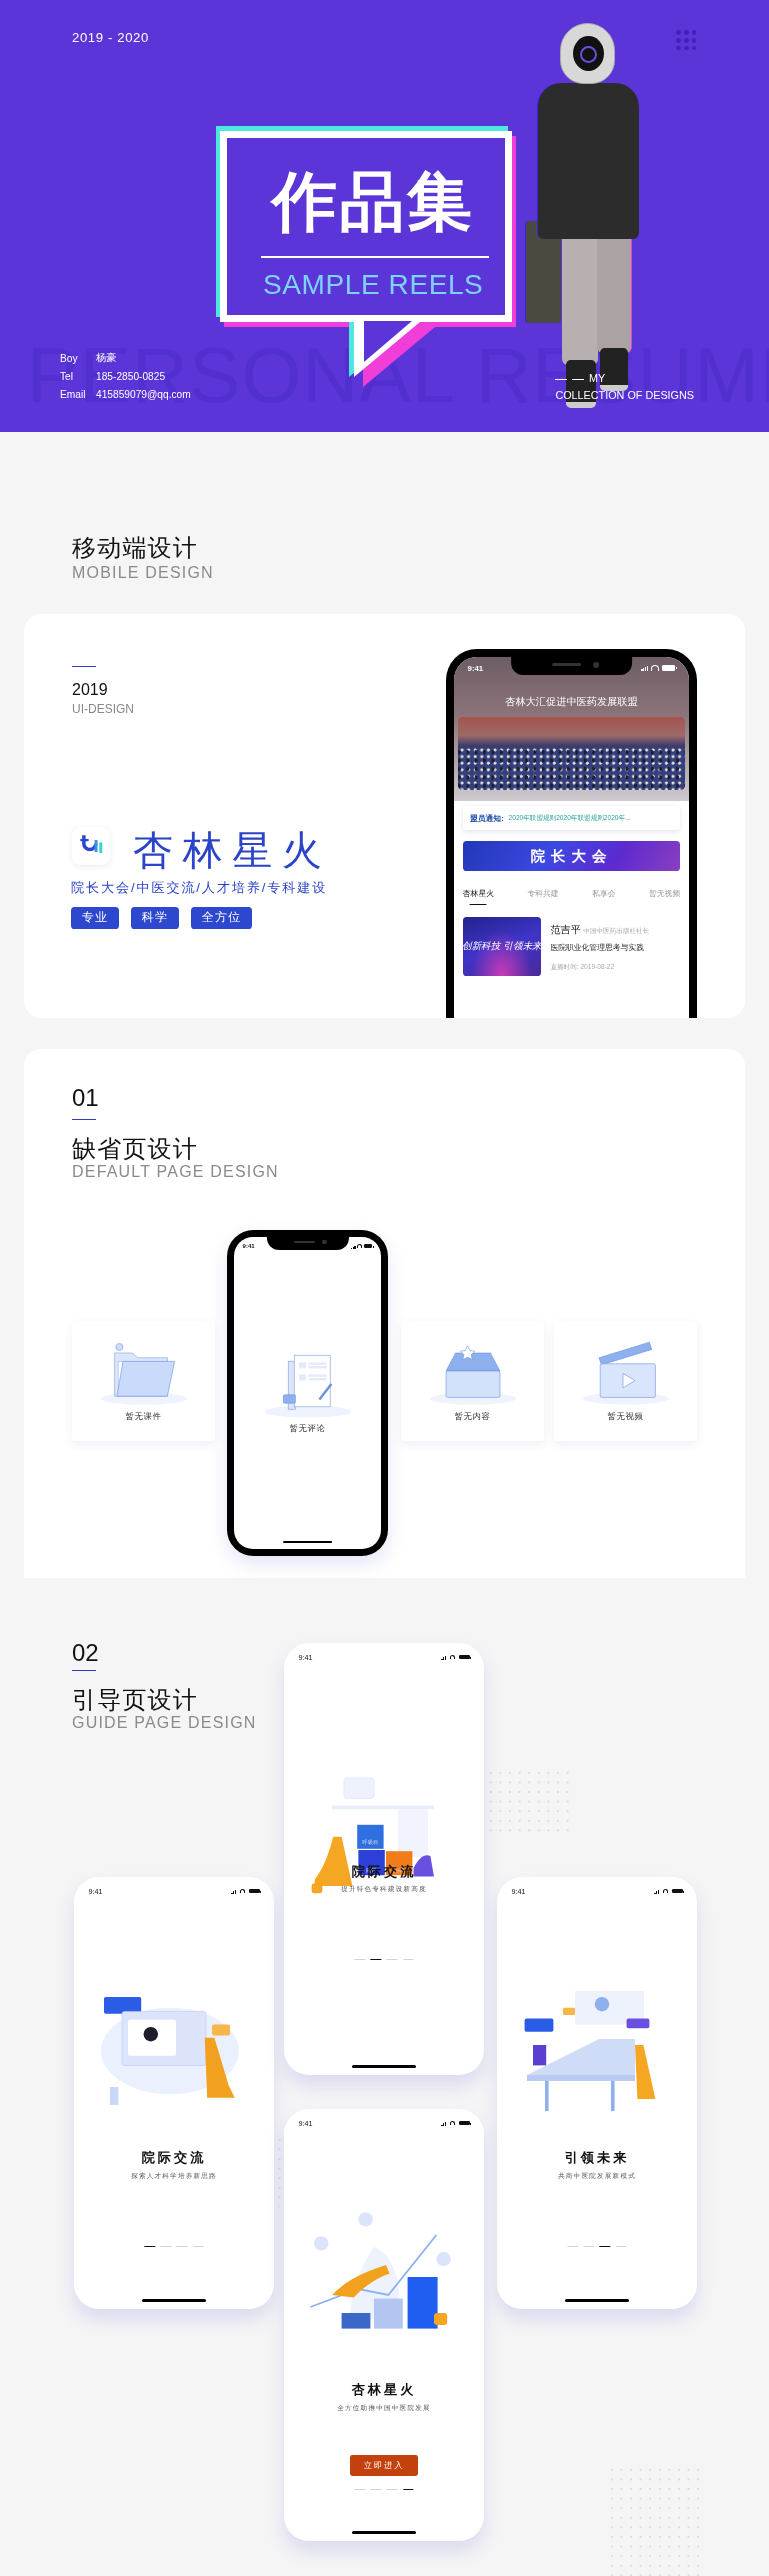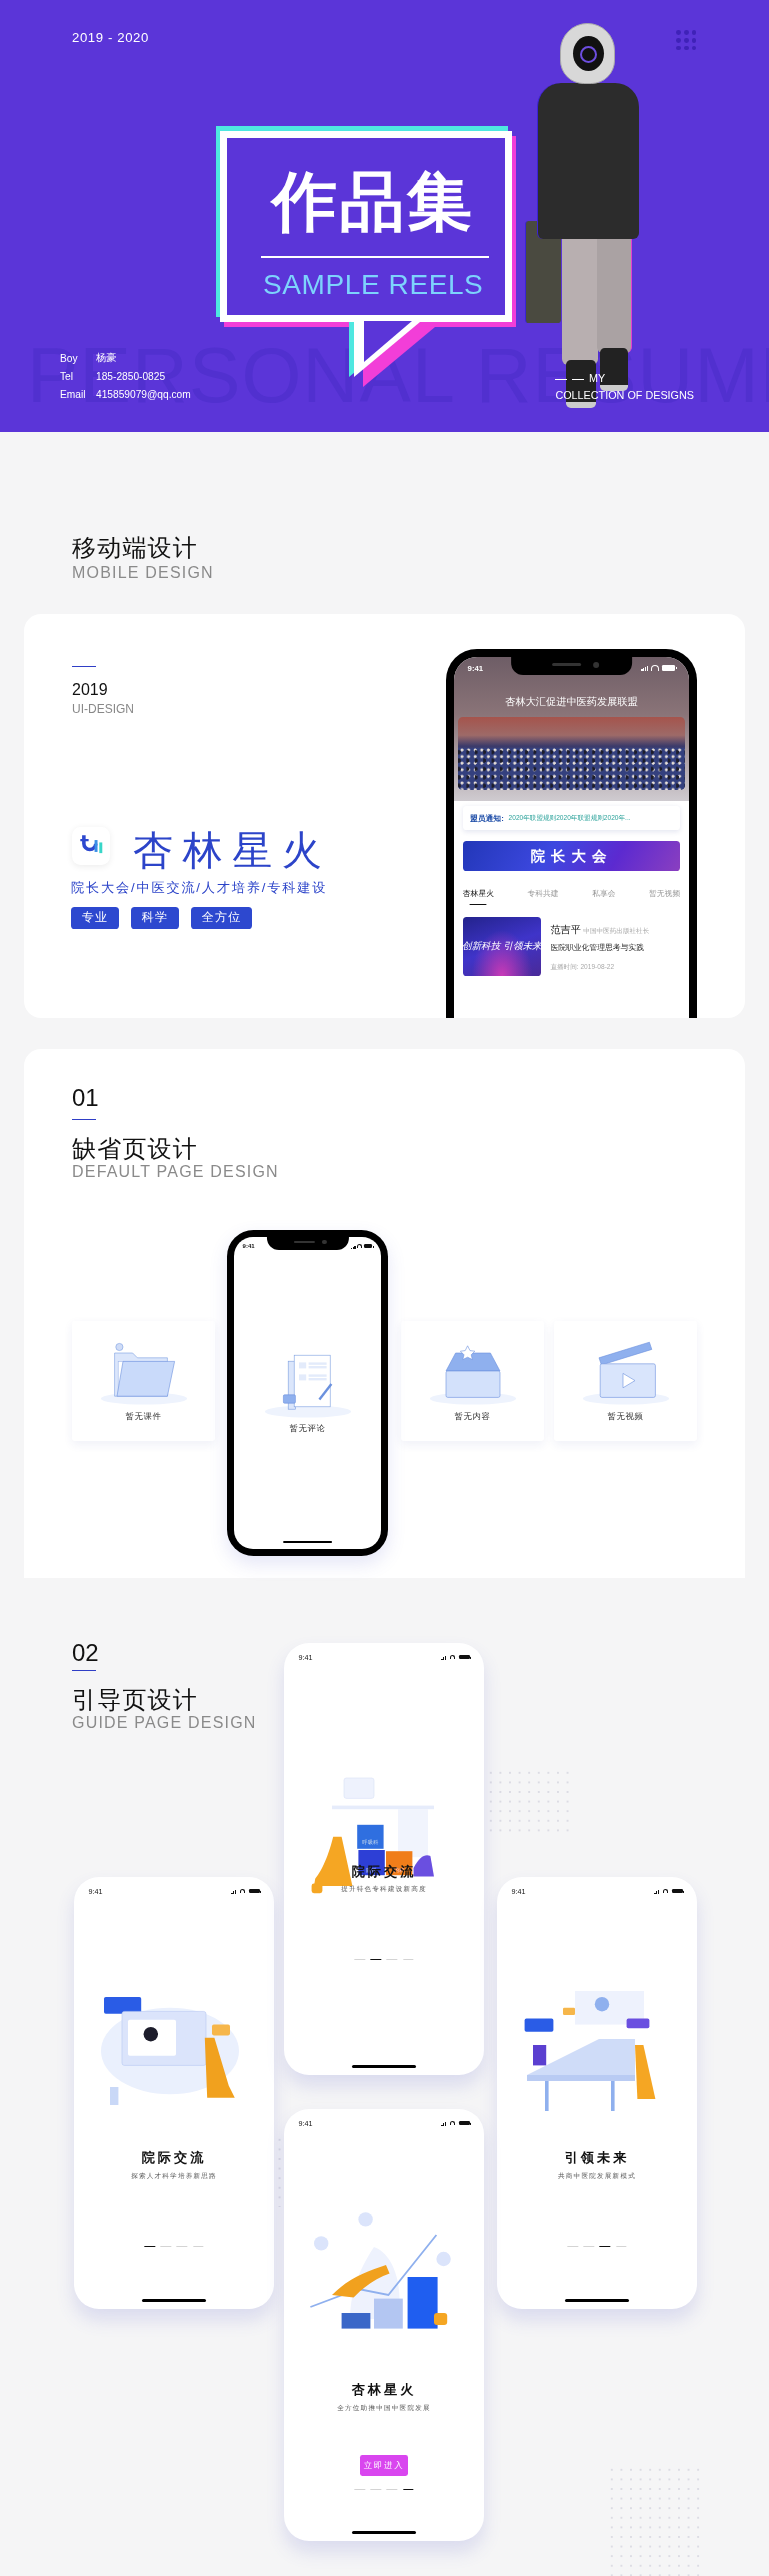--- a/index.html
+++ b/index.html
@@ -102,21 +102,21 @@
 
   
   .gphone { position: absolute; width: 200px; height: 432px; background: #fff; border-radius: 25px; box-shadow: 0 10.8px 18px rgba(80,90,200,.16); overflow: hidden; }
   .gphone .status { top: 8.4px; padding: 0 14.4px; font-size: 7.2px; font-weight: 400; }
   .g-illu { position: absolute; left: 24px; right: 24px; top: 108px; height: 138px; }
   .g-title { position: absolute; left: 0; right: 0; top: 272px; text-align: center; font-size: 13.2px; font-weight: 700; letter-spacing: 3px; color: #111; font-family: "DejaVu Sans", sans-serif; }
   .g-sub { position: absolute; left: 0; right: 0; top: 295px; text-align: center; font-size: 6.6px; color: #555; letter-spacing: 1.2px; }
   .g-dots { position: absolute; left: 50%; transform: translateX(-50%); top: 369px; display: flex; gap: 5.4px; }
   .g-dots i { display: block; width: 10.8px; height: 1.2px; background: #d4d4d4; }
   .g-dots i.on { background: #111; }
-  .g-btn { position: absolute; left: 50%; transform: translateX(-50%); top: 346px; width: 48px; height: 21px; border-radius: 2.4px; background: #d946ef; color: #fff; font-size: 8.4px; letter-spacing: 1.8px; border: none; font-family: inherit; }
+  .g-btn { position: absolute; left: 50%; transform: translateX(-50%); top: 346px; width: 68px; height: 21px; border-radius: 2.4px; background: #c2410c; color: #fff; font-size: 8.4px; letter-spacing: 1.8px; border: none; font-family: inherit; }
   .g-home { position: absolute; left: 50%; transform: translateX(-50%); bottom: 7.2px; width: 64px; height: 3px; border-radius: 1.8px; background: #000; }
   .dotgrid { position: absolute; background-image: radial-gradient(circle, #dcdce4 1.2px, transparent 1.5px); background-size: 9.6px 9.6px; }
 </style>
 </head>
 <body>
 
 <section class="hero">
   <div class="abs hero-watermark">PERSONAL RESUME</div>
   <div class="abs hero-years">2019  -  2020</div>
   <div class="abs hero-dots">

